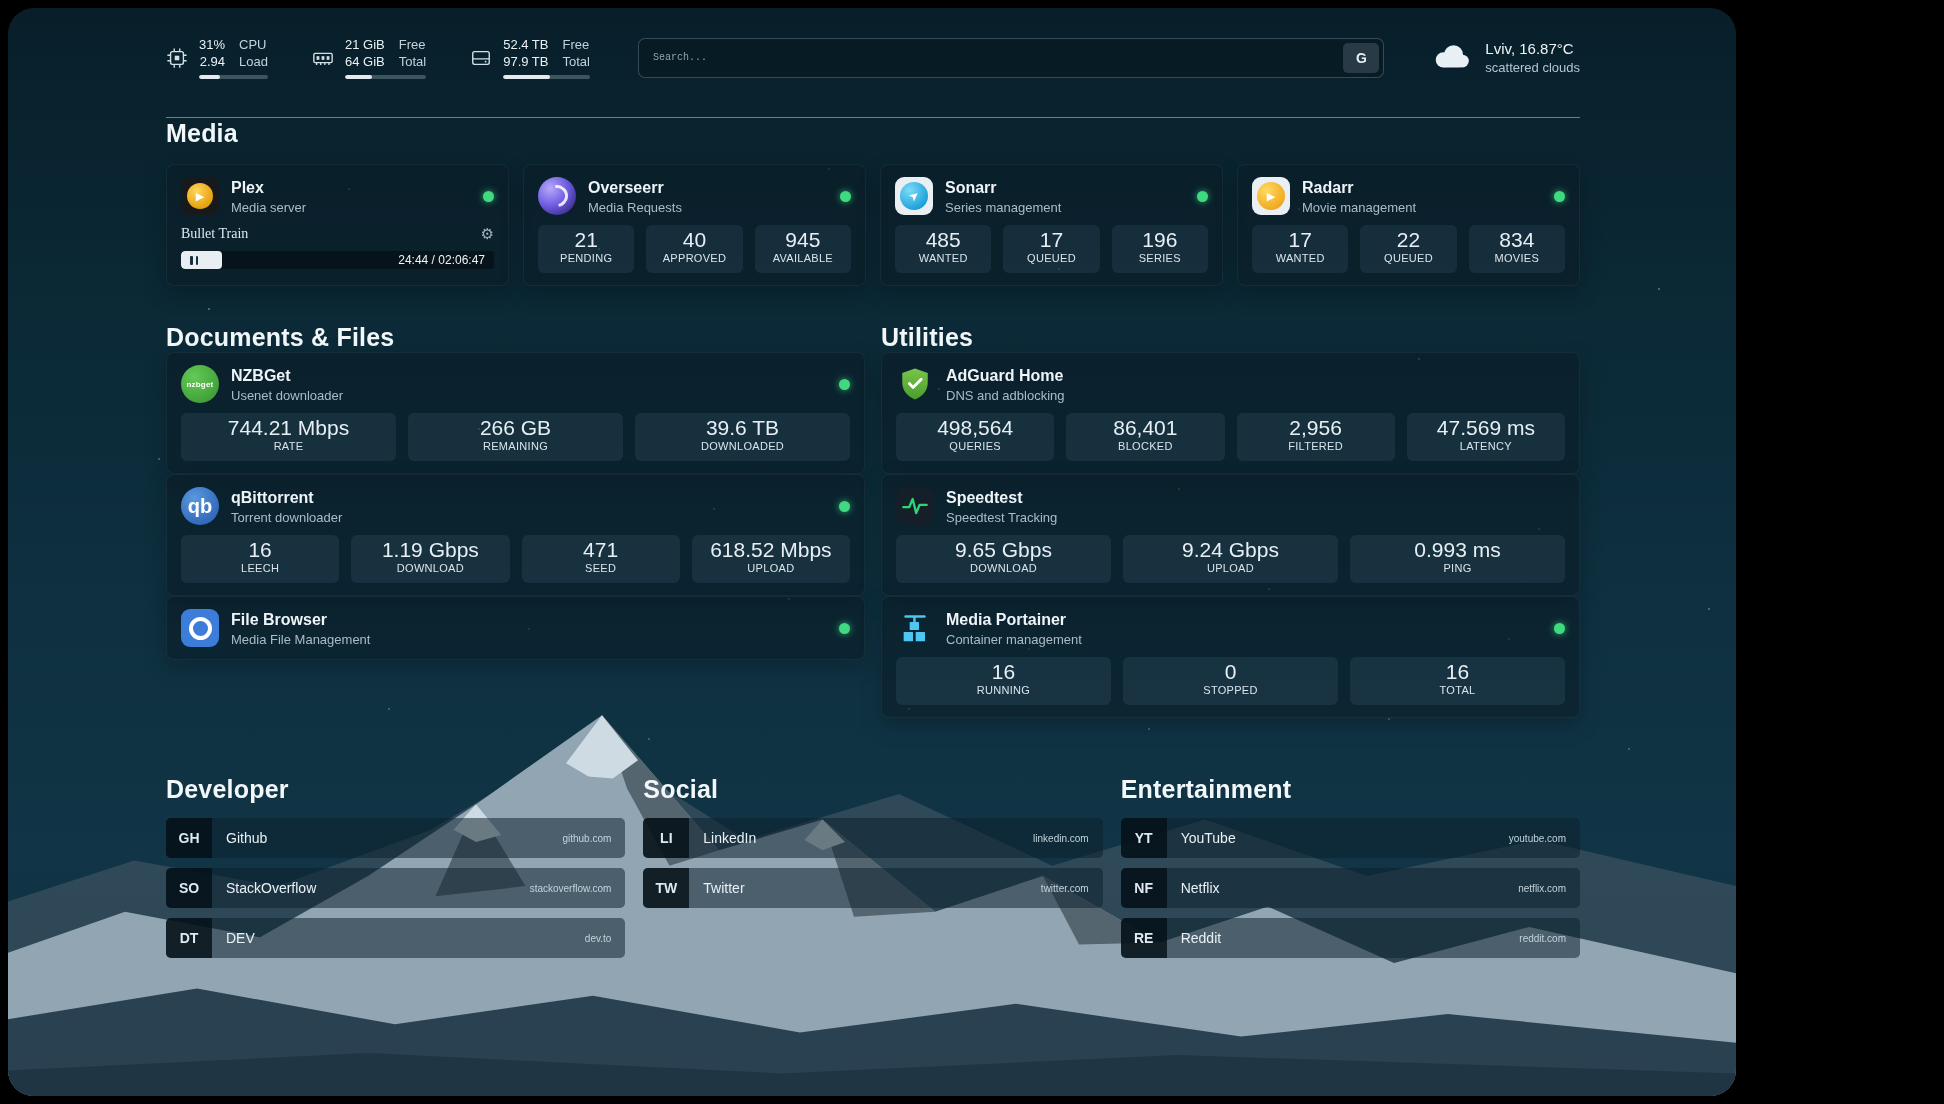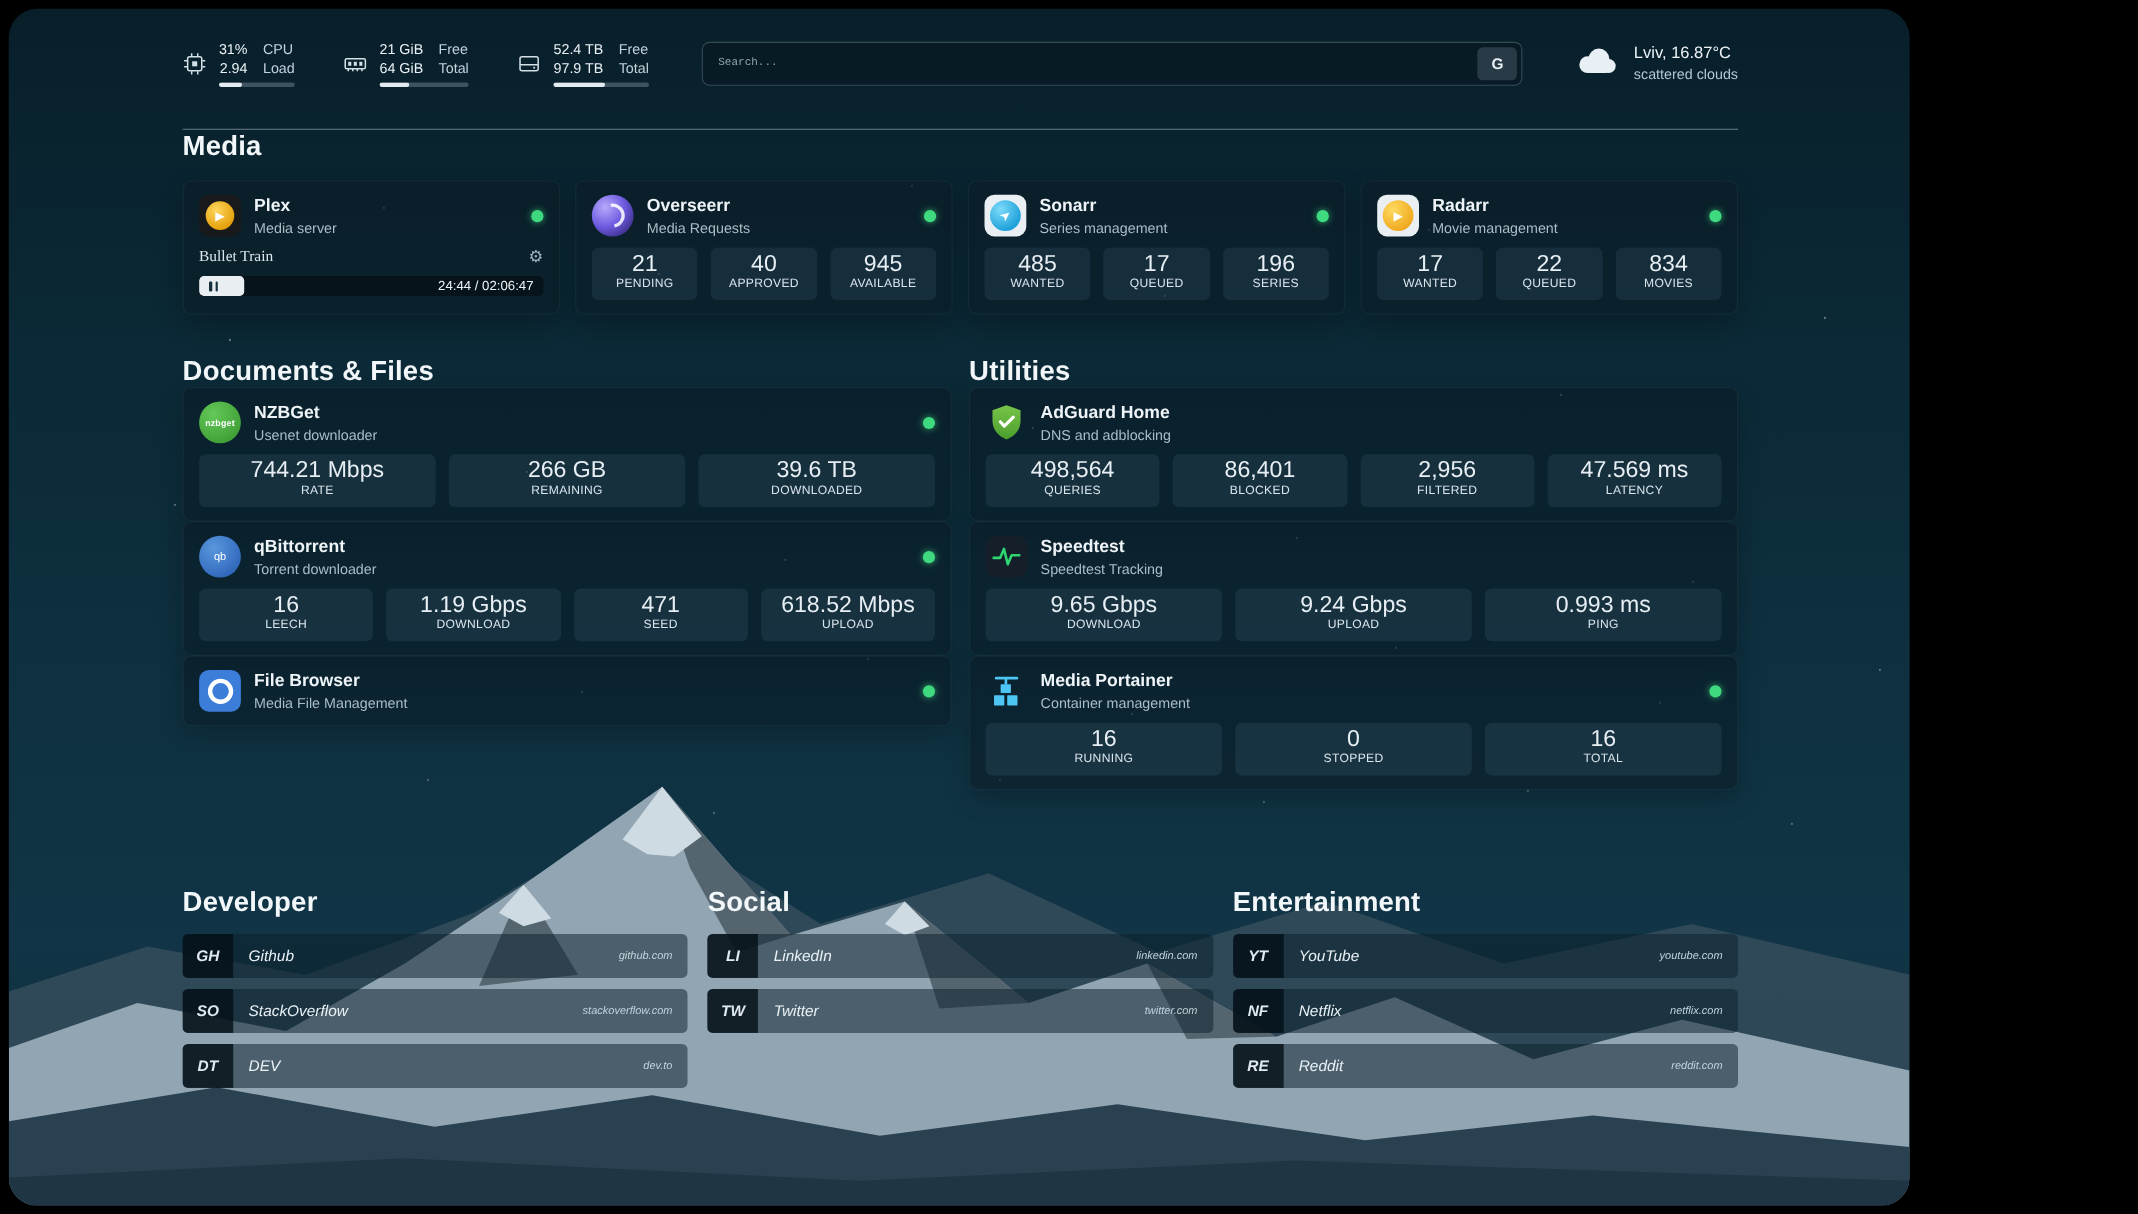--- a/index.html
+++ b/index.html
@@ -58,21 +58,21 @@
   .divider{border:none;border-top:1px solid rgba(205,220,228,.5);margin:38px 0 0 0;}
 
   
   h2.section{margin:0;font-size:25px;line-height:30px;font-weight:600;color:#f2f7fa;letter-spacing:.2px;}
   .media-title{margin-top:72px;}
   .media-row{display:grid;grid-template-columns:repeat(4,1fr);gap:14px;margin-top:16px;}
   .cols2{display:grid;grid-template-columns:1fr 1fr;gap:16px;margin-top:36px;align-items:start;}
   .col{display:flex;flex-direction:column;}
   .grid3{display:grid;grid-template-columns:repeat(3,1fr);gap:18px;margin-top:56px;align-items:start;}
   .bm-group{display:flex;flex-direction:column;gap:10px;}
-  .bm-group h2.section{margin-bottom:4px;margin-top:31px;}
+  .bm-group h2.section{margin-bottom:4px;}
 
   
   .card{background:rgba(10,28,39,.60);border:1px solid rgba(255,255,255,.05);border-radius:8px;
     padding:12px 14px;box-shadow:0 8px 22px rgba(0,0,0,.22);cursor:pointer;}
   .card-head{display:flex;align-items:center;gap:12px;}
   .app-icon{width:38px;height:38px;flex:0 0 38px;border-radius:9px;display:flex;
     align-items:center;justify-content:center;position:relative;overflow:hidden;}
   .app-names{display:flex;flex-direction:column;}
   .app-title{font-size:16px;font-weight:700;color:#eef4f7;line-height:19px;}
   .app-sub{font-size:13px;color:#a9bdc7;margin-top:3px;line-height:15px;}
@@ -111,30 +111,30 @@
     background:radial-gradient(circle at 34% 30%,#7cdbfa,#1b9fd8 75%);
     display:flex;align-items:center;justify-content:center;color:#fff;font-size:12px;}
   .icon-sonarr .ball span{display:block;transform:rotate(-40deg);}
   .icon-radarr{background:#e9eff3;}
   .icon-radarr .ball{width:28px;height:28px;border-radius:50%;
     background:radial-gradient(circle at 34% 30%,#ffda60,#f0a81e 75%);
     display:flex;align-items:center;justify-content:center;color:#fff;font-size:11px;}
   .icon-nzbget{border-radius:50%;background:radial-gradient(circle at 35% 30%,#63c957,#3f9e36 80%);}
   .icon-nzbget .nzb-text{color:#fff;font-size:8px;font-weight:700;letter-spacing:.2px;}
   .icon-qbit{border-radius:50%;background:radial-gradient(circle at 35% 30%,#5a97dd,#2f67ba 78%);}
-  .icon-qbit .qb-text{color:#fff;font-size:10px;font-weight:400;}
+  .icon-qbit .qb-text{color:#fff;font-size:20px;font-weight:700;}
   .icon-filebrowser{background:#3b7dd8;}
   .icon-filebrowser .donut{width:15px;height:15px;border:4.5px solid #fff;border-radius:50%;}
   .icon-adguard{background:transparent;}
   .icon-speedtest{background:#141f29;}
   .icon-portainer{background:transparent;}
 
   
   .bm{display:flex;align-items:center;height:40px;background:rgba(12,32,44,.52);
-    border-radius:5px;overflow:hidden;cursor:pointer;text-decoration:none;font-style:italic;}
+    border-radius:5px;overflow:hidden;cursor:pointer;text-decoration:none;}
   .bm-abbr{width:46px;height:100%;flex:0 0 46px;display:flex;align-items:center;justify-content:center;
     background:rgba(4,15,22,.80);color:#dfe9ef;font-size:14px;font-weight:600;}
   .bm-label{margin-left:14px;font-size:14px;color:#e9f1f6;}
   .bm-url{margin-left:auto;margin-right:14px;font-size:10px;color:#c2d3dc;}
 </style>
 </head>
 <body>
 
 <div class="dashboard">
 

